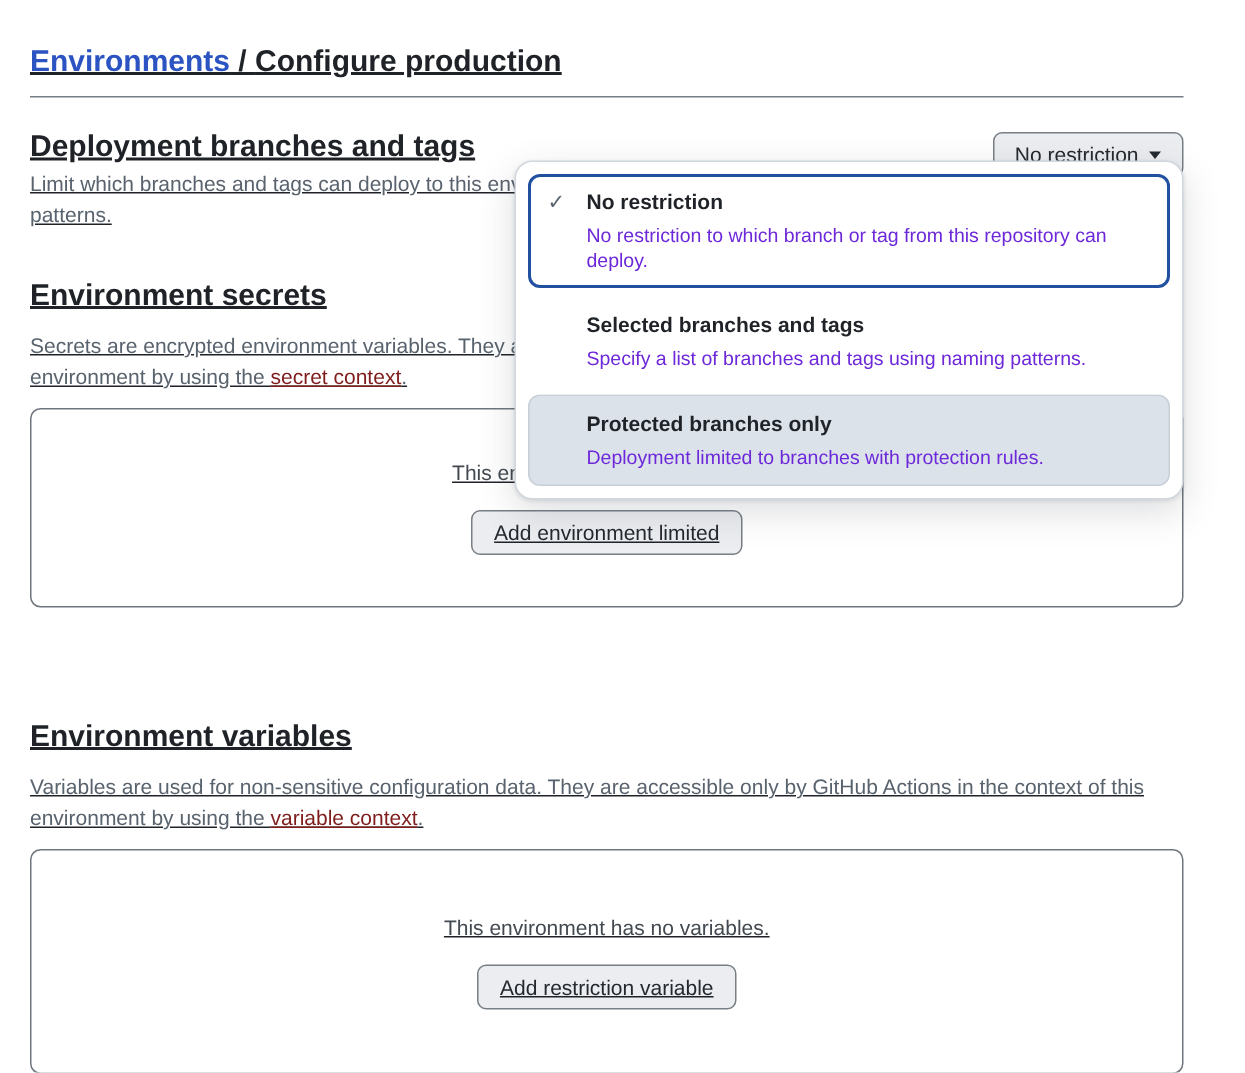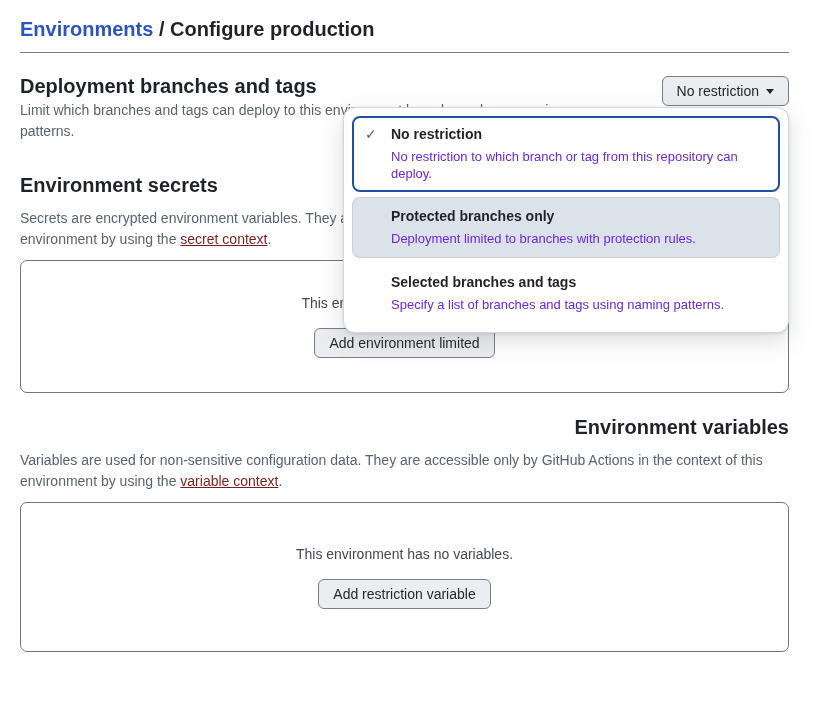--- a/index.html
+++ b/index.html
@@ -4,21 +4,21 @@
 <style>
   * { box-sizing: border-box; margin: 0; padding: 0; }
   html, body { width: 830px; height: 715px; }
   body {
     position: relative;
     background: #ffffff;
     font-family: "Liberation Sans", "DejaVu Sans", sans-serif;
     color: #1f2328;
     overflow: hidden;
   }
-  .content { position: absolute; left: 20px; top: 0; width: 769px; }
+  .content { position: absolute; left: 20px; top: 12px; width: 769px; text-decoration: underline; }
 
   
   .page-header {
     padding: 16px 0 9px 0;
     border-bottom: 1px solid #767d84;
     font-size: 20px;
     line-height: 27px;
     font-weight: 600;
   }
   .page-header a { color: #2b53c1; text-decoration: none; cursor: pointer; }
@@ -55,21 +55,21 @@
     margin-top: 10px;
     width: 769px;
     border: 1px solid #6e757c;
     border-radius: 7px;
     display: flex; flex-direction: column; align-items: center; justify-content: center;
     gap: 17px;
   }
   .empty-box.secrets { height: 133px; }
   .empty-box.variables { height: 150px; }
   .empty-text { font-size: 14px; color: #424950; }
-  .variables-heading { margin-top: 24px; text-align: right; }
+  .variables-heading { margin-top: 76px; }
 
   
   .dropdown-panel {
     position: absolute;
     left: 343px; top: 107px;
     width: 446px;
     background: #ffffff;
     border: 1px solid #d0d7de;
     border-radius: 12px;
     padding: 8px;
@@ -134,29 +134,29 @@
 <div class="dropdown-panel">
 
   <div class="dd-item selected">
     <div class="dd-title-row">
       <span class="dd-check">✓</span>
       <span class="dd-title">No restriction</span>
     </div>
     <div class="dd-desc">No restriction to which branch or tag from this repository can deploy.</div>
   </div>
 
+  <div class="dd-item">
+    <div class="dd-title-row">
+      <span class="dd-check empty">✓</span>
+      <span class="dd-title">Selected branches and tags</span>
+    </div>
+    <div class="dd-desc">Specify a list of branches and tags using naming patterns.</div>
+  </div>
+
   <div class="dd-item highlighted">
     <div class="dd-title-row">
       <span class="dd-check empty">✓</span>
       <span class="dd-title">Protected branches only</span>
     </div>
     <div class="dd-desc">Deployment limited to branches with protection rules.</div>
   </div>
 
-  <div class="dd-item">
-    <div class="dd-title-row">
-      <span class="dd-check empty">✓</span>
-      <span class="dd-title">Selected branches and tags</span>
-    </div>
-    <div class="dd-desc">Specify a list of branches and tags using naming patterns.</div>
-  </div>
-
 </div>
 
 </body></html>

